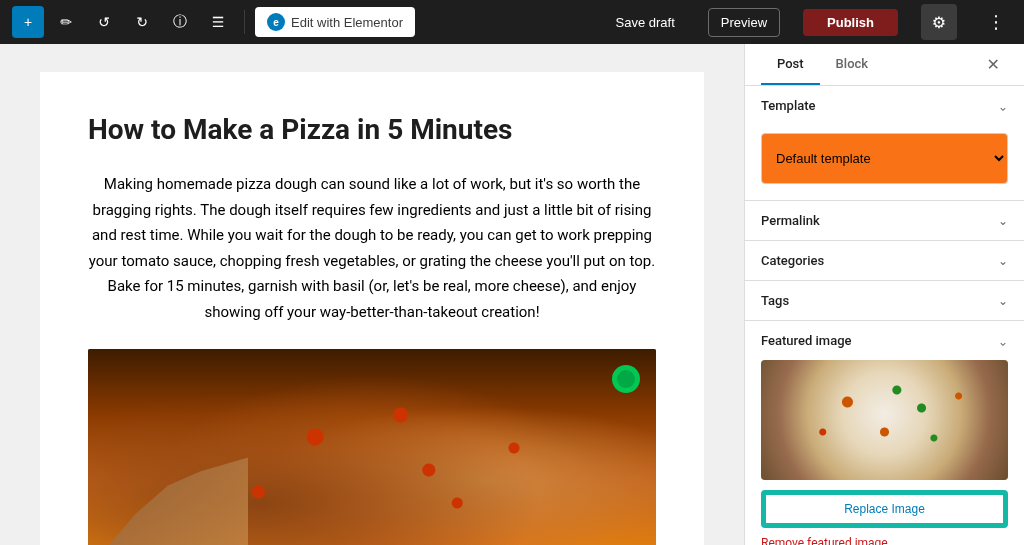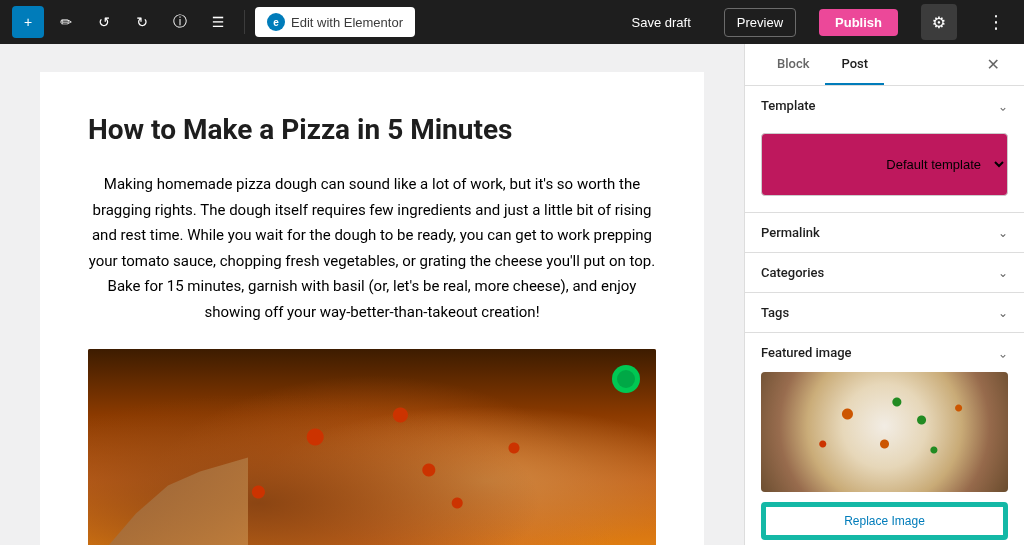--- a/index.html
+++ b/index.html
@@ -15,21 +15,21 @@
     }
     .toolbar-icon-btn.add-btn { background: #007cba; color: #fff; }
     .toolbar-separator { width: 1px; height: 24px; background: #3c3c3c; margin: 0 4px; }
     .elementor-btn {
       display: flex; align-items: center; gap: 6px; background: #fff; border: none; border-radius: 4px; padding: 6px 12px; cursor: pointer; font-size: 13px; font-weight: 500; color: #3b3b3b;
     }
     .elementor-icon { width: 18px; height: 18px; background: #007cba; border-radius: 50%; display: flex; align-items: center; justify-content: center; color: #fff; font-size: 10px; font-weight: bold; }
     .toolbar-right { margin-left: auto; display: flex; align-items: center; gap: 23px; }
     .save-draft-btn { background: transparent; border: none; color: #fff; font-size: 13px; cursor: pointer; padding: 6px 10px; border-radius: 4px; }
     .preview-btn { background: transparent; border: 1px solid #6b6b6b; color: #fff; font-size: 13px; cursor: pointer; padding: 6px 12px; border-radius: 4px; }
-    .publish-btn { background: #ec4899; border: none; color: #fff; font-size: 13px; font-weight: 600; cursor: pointer; padding: 6px 16px; border-radius: 4px; }
+    .publish-btn { background: #7f1d1d; border: none; color: #fff; font-size: 13px; font-weight: 600; cursor: pointer; padding: 6px 24px; border-radius: 4px; }
     .settings-btn { width: 36px; height: 36px; background: #3c3c3c; border: none; color: #fff; border-radius: 4px; cursor: pointer; display: flex; align-items: center; justify-content: center; font-size: 16px; }
     .more-btn { width: 32px; height: 32px; background: transparent; border: none; color: #fff; cursor: pointer; display: flex; align-items: center; justify-content: center; font-size: 18px; }
 
     
     .main { display: flex; flex: 1; overflow: hidden; }
 
     
     .content-area {
       flex: 1; background: #f0f0f1; overflow-y: auto; padding: 28px 40px;
     }
@@ -90,21 +90,21 @@
       margin-left: auto; background: none; border: none; cursor: pointer; font-size: 16px; color: #666; padding: 8px;
     }
     .sidebar-section { border-bottom: 1px solid #ddd; }
     .sidebar-section-header {
       display: flex; justify-content: space-between; align-items: center; padding: 12px 16px; cursor: pointer; font-size: 13px; font-weight: 500; color: #1e1e1e;
     }
     .sidebar-section-header .chevron { font-size: 12px; color: #666; transition: transform 0.2s; }
     .sidebar-section-header .chevron.up { transform: rotate(180deg); }
     .sidebar-section-content { padding: 8px 16px 16px; }
     .template-select {
-      width: 100%; padding: 22px 10px; border: 1px solid #ccc; border-radius: 4px; font-size: 13px; background: #be185d; cursor: pointer; text-align: right;
+      width: 100%; padding: 16px 10px; border: 1px solid #ccc; border-radius: 4px; font-size: 13px; background: #f97316; cursor: pointer;
     }
     .featured-image-container { padding: 0 16px 12px; }
     .featured-image-thumb {
       width: 100%; height: 120px; background: linear-gradient(135deg, #e8e0d5, #c5b9a8);
       border-radius: 4px; overflow: hidden; margin-bottom: 10px; position: relative;
     }
     .pizza-thumb-overlay {
       position: absolute; top: 0; left: 0; right: 0; bottom: 0;
       background:
         radial-gradient(circle at 50% 45%, #f5f0e8 0%, #e8d8b8 30%, #c8a870 55%, #906040 75%, #604020 100%);
@@ -185,22 +185,22 @@
         </div>
         <div class="avatar-bubble">
           <div class="avatar-bubble-inner"></div>
         </div>
       </div>
     </div>
   </div>
 
   <div class="sidebar">
     <div class="sidebar-tabs">
+      <div class="sidebar-tab active">Post</div>
       <div class="sidebar-tab">Block</div>
-      <div class="sidebar-tab active">Post</div>
       <button class="sidebar-close">✕</button>
     </div>
 
     <div class="sidebar-section">
       <div class="sidebar-section-header">
         <span>Template</span>
         <span class="chevron up">⌃</span>
       </div>
       <div class="sidebar-section-content">
         <select class="template-select">

